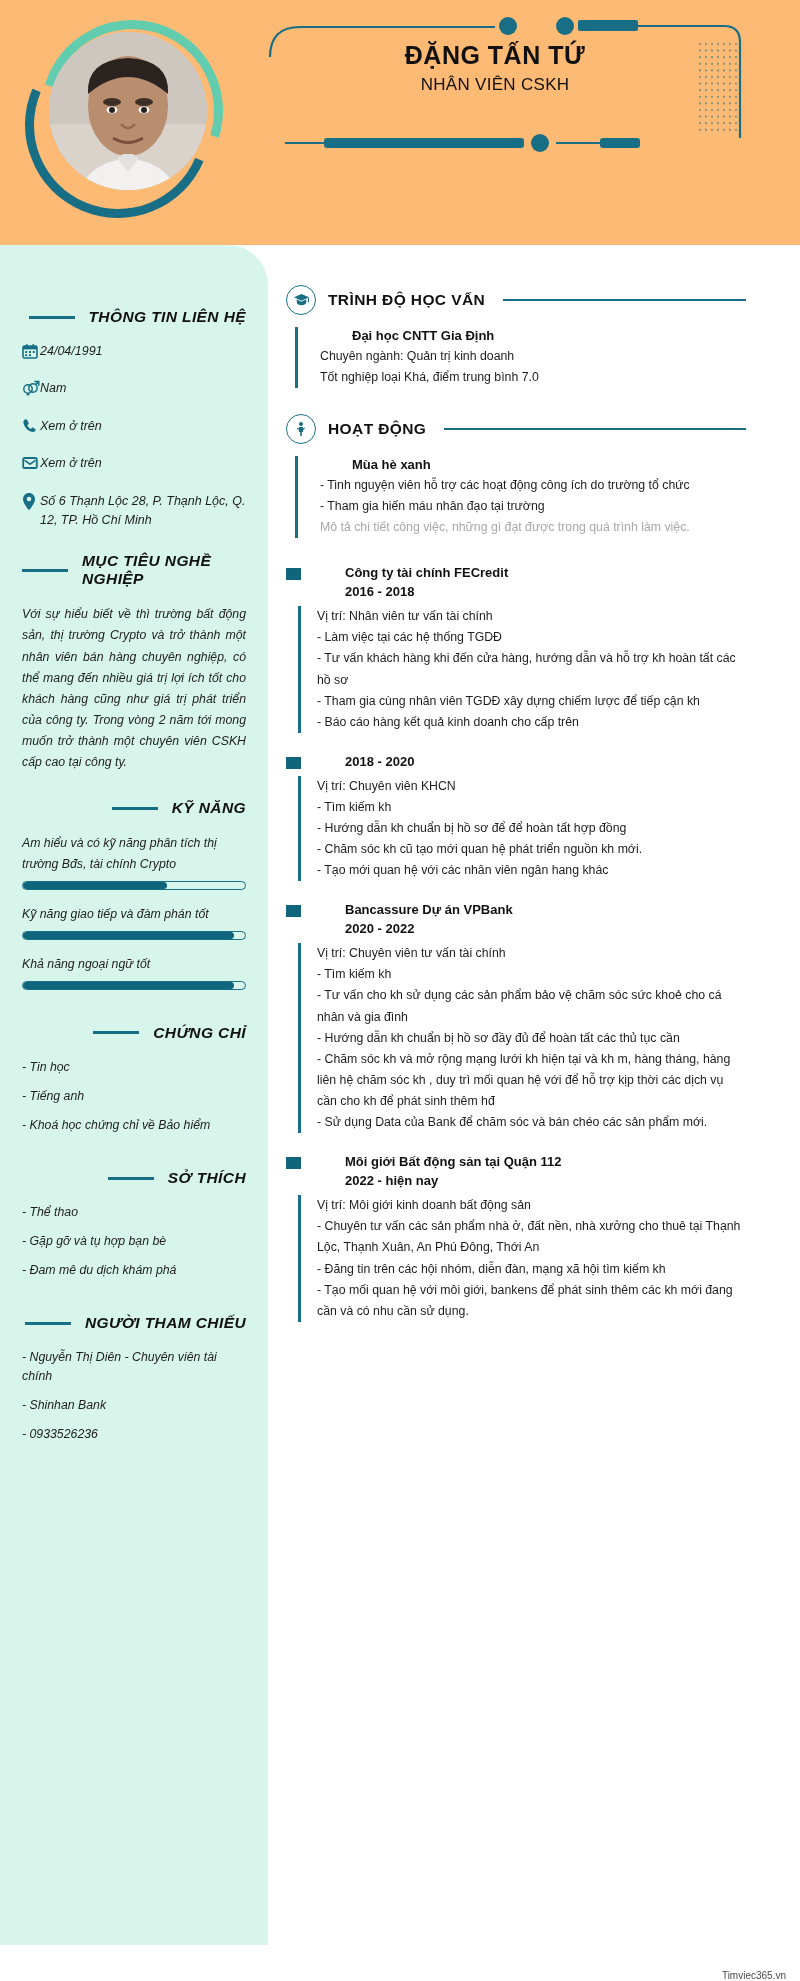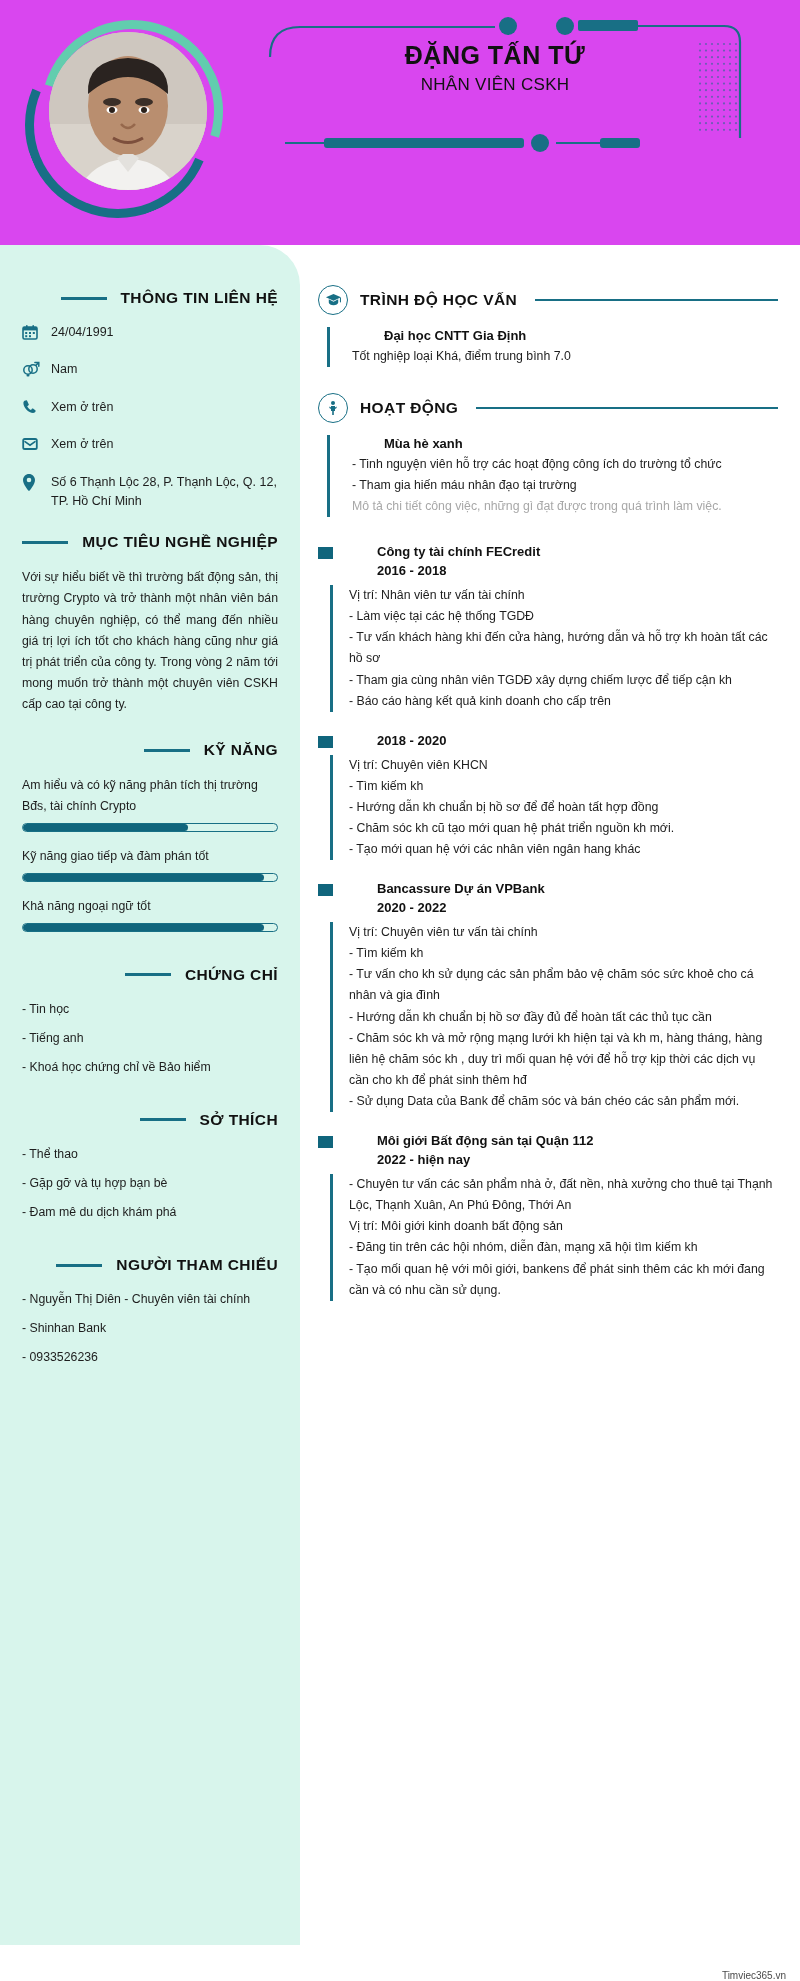--- a/index.html
+++ b/index.html
@@ -5,21 +5,21 @@
   * { box-sizing: border-box; margin: 0; padding: 0; }
   body {
     width: 800px; height: 1981px;
     font-family: "Liberation Sans", sans-serif;
     background: #ffffff;
     color: #1d1d1d;
     position: relative;
     overflow: hidden;
   }
   
-  .header { position: relative; height: 245px; background: #d946ef; padding-left: 32px; }
+  .header { position: relative; height: 245px; background: #fdba74; padding-left: 32px; }
   .photo-wrap { position: absolute; left: 27px; top: 18px; width: 200px; height: 200px; }
   .ring-teal {
     position: absolute; left: 14px; top: 2px; width: 182px; height: 182px;
     border-radius: 50%;
     border: 9px solid #62cdae;
     border-bottom-color: transparent; border-left-color: transparent;
     transform: rotate(-28deg);
   }
   .ring-dark {
     position: absolute; left: -2px; top: 14px; width: 186px; height: 186px;
@@ -39,35 +39,36 @@
   }
   .name {
     font-size: 25px; font-weight: bold; letter-spacing: 0.5px;
     color: #111; line-height: 1.25;
   }
   .job-title { font-size: 17px; color: #111; margin-top: 4px; letter-spacing: .3px; }
   .deco { position: absolute; }
   
   .body-wrap { position: relative; display: flex; }
   .left-col {
-    width: 300px; background: #d8f5ec;
-    padding: 38px 22px 40px 22px; min-height: 1700px;
+    width: 268px; background: #d8f5ec;
+    padding: 57px 22px 40px 22px; min-height: 1700px;
     border-top-right-radius: 40px;
+    font-style: italic;
   }
   .right-col { width: 500px; background: #fff; padding: 40px 22px 40px 18px; }
 
   
   .l-head {
     display: flex; align-items: center; justify-content: flex-end;
     gap: 14px; margin: 6px 0 16px 0;
   }
   .l-head .bar { width: 46px; height: 3px; background: #186f85; flex: none; }
   .l-head .txt { font-size: 15.5px; font-weight: bold; letter-spacing: .4px; color: #111; }
 
-  .contact-row { display: flex; align-items: flex-start; gap: 11px; margin-bottom: 18px; }
+  .contact-row { display: flex; align-items: flex-start; margin-bottom: 18px; }
   .contact-row .ic { width: 18px; flex: none; color: #186f85; padding-top: 1px; }
   .contact-row .ic svg { display: block; }
   .contact-row .val { font-size: 12.5px; line-height: 1.55; color: #1d1d1d; }
 
   .obj-text { font-size: 12.3px; line-height: 1.72; text-align: justify; color: #1d1d1d; }
 
   .skill { margin-bottom: 14px; }
   .skill-label { font-size: 12.3px; line-height: 1.7; margin-bottom: 6px; }
   .skill-track { height: 9px; border-radius: 5px; background: #d8f5ec; border: 1px solid #186f85; overflow: hidden; }
   .skill-fill { height: 100%; background: #10657c; border-radius: 5px; }
@@ -389,20 +390,21 @@
               <path d="M9 2 L17 5.6 L9 9.2 L1 5.6z"></path>
               <path d="M4 7.6 v3.6 c0 1.6 2.4 2.8 5 2.8 s5-1.2 5-2.8 V7.6 L9 10.4z"></path>
               <rect x="15.8" y="5.8" width="1.1" height="5.2" rx=".5"></rect>
             </svg>
         </span>
         <span class="r-title">TRÌNH ĐỘ HỌC VẤN</span>
         <span class="r-rule"></span>
       </div>
       <div class="r-body">
         <div class="entry-title">Đại học CNTT Gia Định</div>
+        <div class="entry-line">Chuyên ngành: Quản trị kinh doanh</div>
         <div class="entry-line">Tốt nghiệp loại Khá, điểm trung bình 7.0</div>
       </div>
     </div>
 
     <div class="r-sec">
       <div class="r-head">
         <span class="r-badge">
           <svg width="16" height="16" viewBox="0 0 16 16" fill="currentColor">
               <circle cx="8" cy="3" r="2"></circle>
               <path d="M6 6 h4 v5 h-1.2 v4 H7.2 v-4 H6z"></path>
@@ -474,22 +476,22 @@
 
     <div class="exp-item">
       <div class="exp-head">
         <span class="exp-sq"></span>
         <span class="exp-titles">
           <span class="entry-title" style="display:block">Môi giới Bất động sản tại Quận 112</span>
           <span class="entry-title" style="display:block">2022 - hiện nay</span>
         </span>
       </div>
       <div class="exp-body">
+        <div class="entry-line">Vị trí: Môi giới kinh doanh bất động sản</div>
         <div class="entry-line">- Chuyên tư vấn các sản phẩm nhà ở, đất nền, nhà xưởng cho thuê tại Thạnh Lộc, Thạnh Xuân, An Phú Đông, Thới An</div>
-        <div class="entry-line">Vị trí: Môi giới kinh doanh bất động sản</div>
         <div class="entry-line">- Đăng tin trên các hội nhóm, diễn đàn, mạng xã hội tìm kiếm kh</div>
         <div class="entry-line">- Tạo mối quan hệ với môi giới, bankens để phát sinh thêm các kh mới đang cần và có nhu cần sử dụng.</div>
       </div>
     </div>
 
   </div>
 </div>
 
 <div class="footer">Timviec365.vn</div>
 

